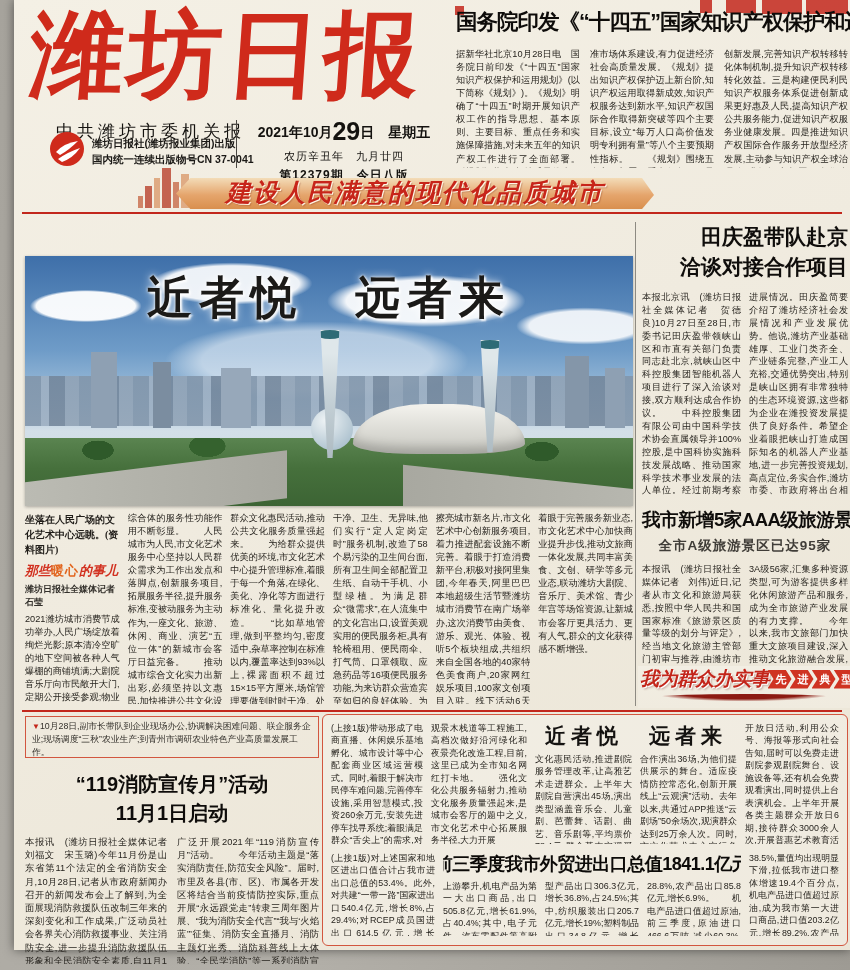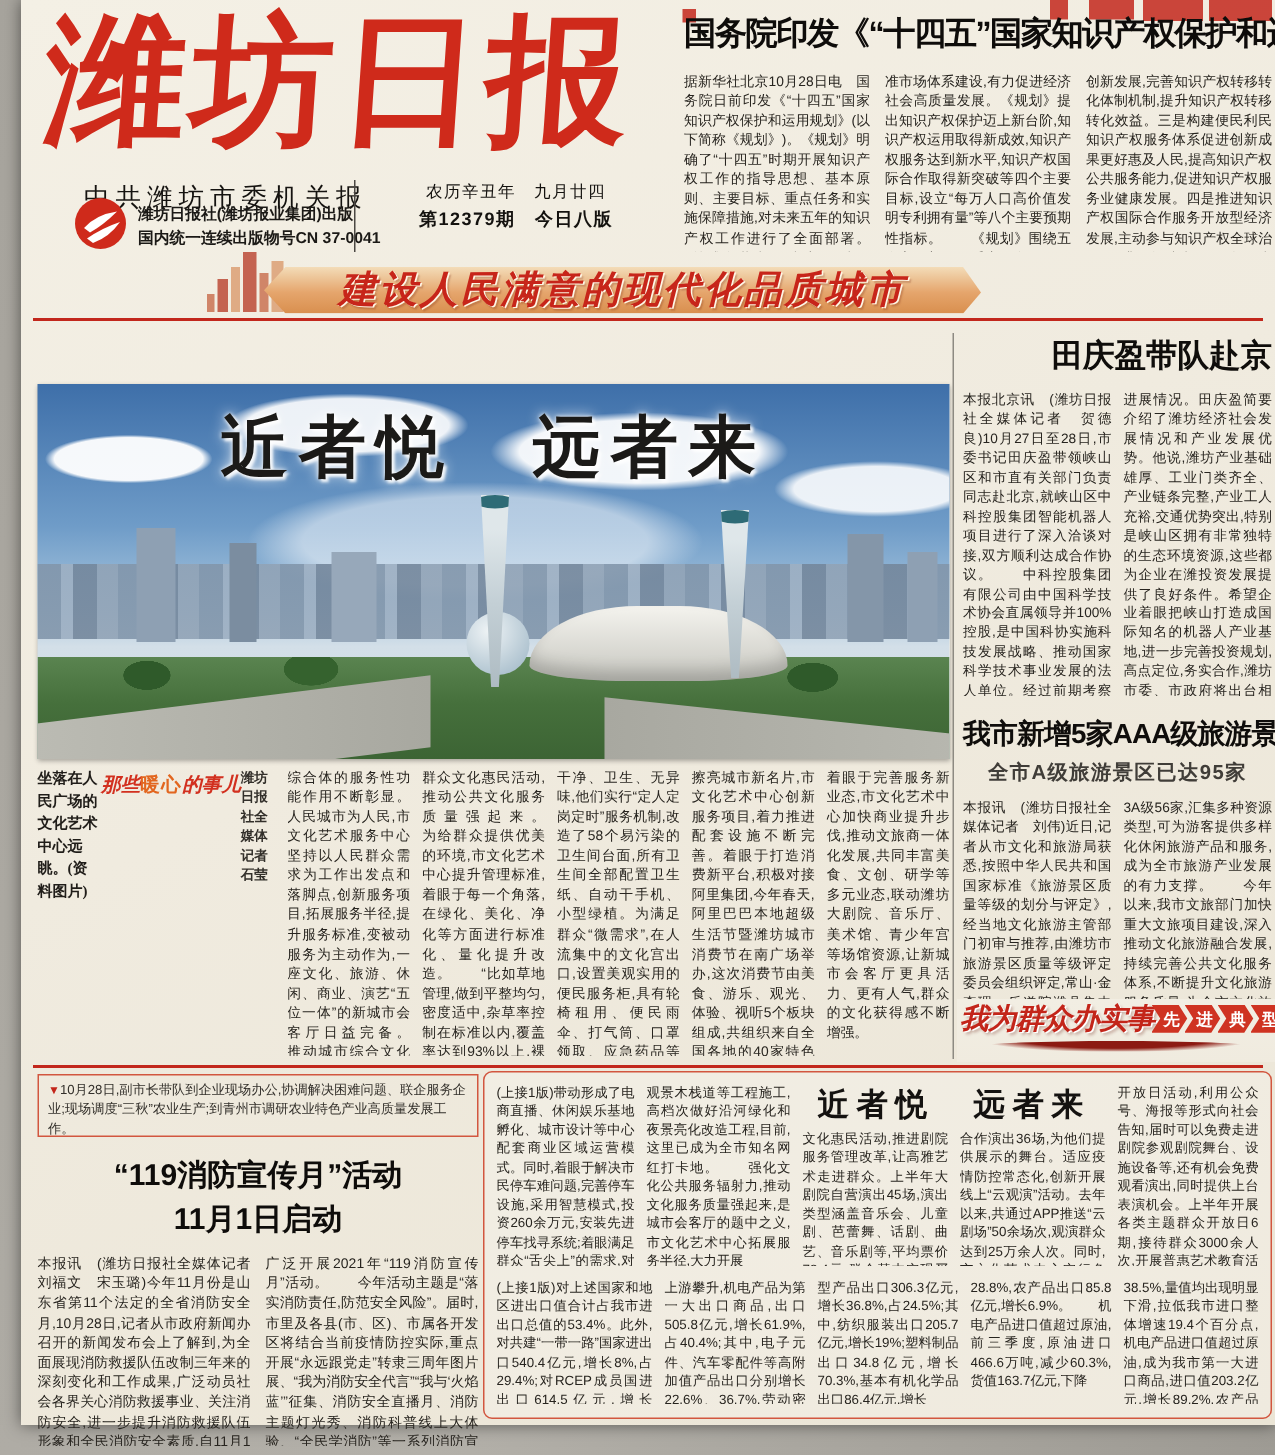--- a/index.html
+++ b/index.html
@@ -103,21 +103,21 @@
     text-shadow:0 0 3px #fff,0 0 9px rgba(255,255,255,.95),2px 2px 2px rgba(255,255,255,.85);
   }
   .photo-sub{
     position:absolute;top:74px;left:0;right:20px;text-align:center;font-weight:bold;
     font-size:19px;color:#fff;letter-spacing:2px;white-space:nowrap;
     text-shadow:1px 1px 2px rgba(30,30,30,.8);
   }
 
   
   .feature-bottom{position:absolute;left:11px;top:512px;width:608px;height:192px;display:flex;gap:8px}
-  .fcol{flex:1;font-size:9.2px;display:flex;}
+  .fcol{flex:1;font-size:9.2px;display:flex;flex-direction:column}
   .fcol .txt{flex:1;overflow:hidden}
   .caption{font-size:10px;font-weight:bold;font-family:"Liberation Serif",serif;line-height:1.5;color:#201d19;margin-bottom:3px}
   .heart-label{white-space:nowrap;margin:2px 0 3px}
   .lab-a{color:#d2301f;font-weight:bold;font-style:italic;font-size:13px}
   .lab-b{color:#e2661f;font-weight:bold;font-size:13px;letter-spacing:1px}
   .byline{font-size:9px;font-weight:bold;font-family:"Liberation Serif",serif;color:#33302b;margin-bottom:4px}
 
   
   .rail-divider{position:absolute;left:621px;top:222px;width:1px;height:484px;background:#8d8a82}
   .rail{position:absolute;left:628px;top:218px;width:206px;height:492px}
@@ -183,20 +183,21 @@
         <path d="M6 20 Q14 11 28 9 Q19 18 10 23 Z" fill="#fff"></path>
         <path d="M8 27 Q18 20 30 16 Q23 26 12 30 Z" fill="#fff"></path>
       </svg>
     </div>
     <div class="publines">
       <div>潍坊日报社(潍坊报业集团)出版</div>
       <div>国内统一连续出版物号CN 37-0041</div>
     </div>
     <div class="mh-divider"></div>
     <div class="dateblock">
+      <div class="l1"><span>2021年10月</span><span class="day">29</span><span>日</span>　<span>星期五</span></div>
       <div class="l2">农历辛丑年　九月廿四</div>
       <div class="l3">第12379期　今日八版</div>
     </div>
   </div>
 
   <div class="topstory">
     <div class="hl">国务院印发《“十四五”国家知识产权保护和运用规划》</div>
     <div class="cols">
       <div class="col jtext">据新华社北京10月28日电　国务院日前印发《“十四五”国家知识产权保护和运用规划》(以下简称《规划》)。《规划》明确了“十四五”时期开展知识产权工作的指导思想、基本原则、主要目标、重点任务和实施保障措施,对未来五年的知识产权工作进行了全面部署。　　《规划》指出,坚持质量优先、强化保护、开放合作、系统协同,到2025年,知识产权强国建设阶段性目标任务如期完成,知识产权领域治理能力和治理水平显著提高,知识产权事业实现高质量发展,有效支撑创新驱动发展和高标</div>
       <div class="col jtext">准市场体系建设,有力促进经济社会高质量发展。《规划》提出知识产权保护迈上新台阶,知识产权运用取得新成效,知识产权服务达到新水平,知识产权国际合作取得新突破等四个主要目标,设立“每万人口高价值发明专利拥有量”等八个主要预期性指标。　　《规划》围绕五个方面部署了重点任务。一是全面加强知识产权保护激发全社会创新活力,完善知识产权法律政策体系,加强知识产权司法保护、行政保护、协同保护和源头保护。二是提高知识产权转移转化成效支撑实体经济</div>
@@ -264,20 +265,21 @@
         <div class="txt jtext">着眼于完善服务新业态,市文化艺术中心加快商业提升步伐,推动文旅商一体化发展,共同丰富美食、文创、研学等多元业态,联动潍坊大剧院、音乐厅、美术馆、青少年宫等场馆资源,让新城市会客厅更具活力、更有人气,群众的文化获得感不断增强。</div>
       </div>
   </div>
 
   <div class="rail-divider"></div>
 
   <div class="rail">
     <div>
       <div class="t1h">
         <div>田庆盈带队赴京</div>
+        <div>洽谈对接合作项目</div>
       </div>
       <div class="cols visit-cols">
         <div class="col jtext">本报北京讯　(潍坊日报社全媒体记者　贺德良)10月27日至28日,市委书记田庆盈带领峡山区和市直有关部门负责同志赴北京,就峡山区中科控股集团智能机器人项目进行了深入洽谈对接,双方顺利达成合作协议。　　中科控股集团有限公司由中国科学技术协会直属领导并100%控股,是中国科协实施科技发展战略、推动国家科学技术事业发展的法人单位。经过前期考察对接,中科控股集团拟在峡山区落地“四位一体”项目,包括机器人产业园、机器人产业研究院、智能机器人租赁、职业机器人大赛。　　在双方举行的座谈会上,中科控股集团董事长邢海宁,中科控股集团副总经理吴疆,峡山区党工委书记、管委会主任张龙江分别介绍了中科控股集团情况、中科“四位一体”项目情况和项目</div>
         <div class="col jtext">进展情况。田庆盈简要介绍了潍坊经济社会发展情况和产业发展优势。他说,潍坊产业基础雄厚、工业门类齐全、产业链条完整,产业工人充裕,交通优势突出,特别是峡山区拥有非常独特的生态环境资源,这些都为企业在潍投资发展提供了良好条件。希望企业着眼把峡山打造成国际知名的机器人产业基地,进一步完善投资规划,高点定位,务实合作,潍坊市委、市政府将出台相关优惠政策,成立项目工作专班,全力支持企业在潍发展。邢海宁十分看好潍坊的产业发展环境,认为潍坊发展科技产业决心大、服务优,资源优势好,希望项目能够得到潍坊市委、市政府的重视和支持,相信在双方共同努力下,双方合作一定取得圆满成功。　　座谈结束后,双方共同见证了中科智能机器人产业园项目签约。</div>
       </div>
     </div>
     <div>
       <div class="t2h">我市新增5家AAA级旅游景区</div>
       <div class="t2sub">全市A级旅游景区已达95家</div>
       <div class="cols tour-cols">
@@ -326,20 +328,21 @@
           <div class="jcol">文化惠民活动,推进剧院服务管理改革,让高雅艺术走进群众。上半年大剧院自营演出45场,演出类型涵盖音乐会、儿童剧、芭蕾舞、话剧、曲艺、音乐剧等,平均票价78.4元,群众基本实现买得起、看得起。通过公益活动、合作及租场演出的形式,与我市艺术团体</div>
           <div class="jcol">合作演出36场,为他们提供展示的舞台。适应疫情防控常态化,创新开展线上“云观演”活动。去年以来,共通过APP推送“云剧场”50余场次,观演群众达到25万余人次。同时,市文化艺术中心实行免费开放日,让群众走进剧院,实行每月一次市民</div>
         </div>
       </div>
       <div class="jcol">开放日活动,利用公众号、海报等形式向社会告知,届时可以免费走进剧院参观剧院舞台、设施设备等,还有机会免费观看演出,同时提供上台表演机会。上半年开展各类主题群众开放日6期,接待群众3000余人次,开展普惠艺术教育活动,引导全市5000余名中小学生免费走进剧院,感受经典,陶冶情操,提高修养。</div>
     </div>
 
     <div class="jump2">
       <div class="jcol">(上接1版)对上述国家和地区进出口值合计占我市进出口总值的53.4%。此外,对共建“一带一路”国家进出口540.4亿元,增长8%,占29.4%;对RCEP成员国进出口614.5亿元,增长51.2%,占33.4%。　　商品结构优化,前三季度,我市出口商品结构向价值链</div>
       <div class="jcenter">
+        <div class="jump2-head">前三季度我市外贸进出口总值1841.1亿元</div>
         <div class="pair">
           <div class="jcol">上游攀升,机电产品为第一大出口商品,出口505.8亿元,增长61.9%,占40.4%;其中,电子元件、汽车零配件等高附加值产品出口分别增长22.6%、36.7%,劳动密集</div>
           <div class="jcol">型产品出口306.3亿元,增长36.8%,占24.5%;其中,纺织服装出口205.7亿元,增长19%;塑料制品出口34.8亿元,增长70.3%,基本有机化学品出口86.4亿元,增长</div>
           <div class="jcol">28.8%,农产品出口85.8亿元,增长6.9%。　　机电产品进口值超过原油,前三季度,原油进口466.6万吨,减少60.3%,货值163.7亿元,下降</div>
         </div>
       </div>
       <div class="jcol">38.5%,量值均出现明显下滑,拉低我市进口整体增速19.4个百分点,机电产品进口值超过原油,成为我市第一大进口商品,进口值203.2亿元,增长89.2%,农产品进口48.3亿元,增长45.1%,其中粮食进口大幅增长24.3%,占农产品进口总值的50.3%。</div>
     </div>
   </div>
 

